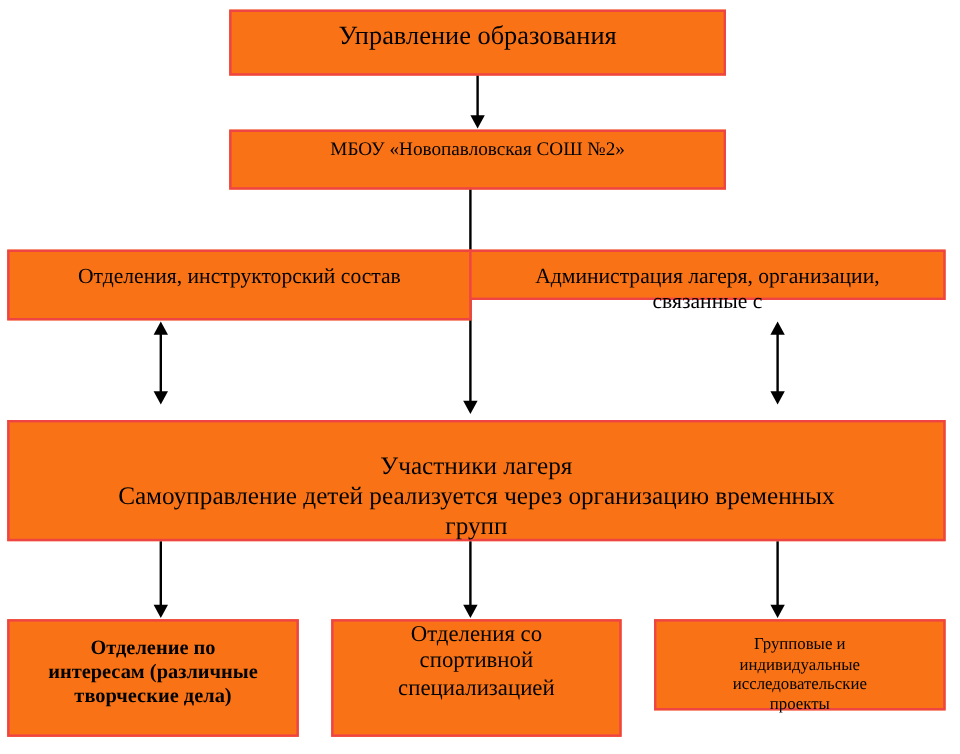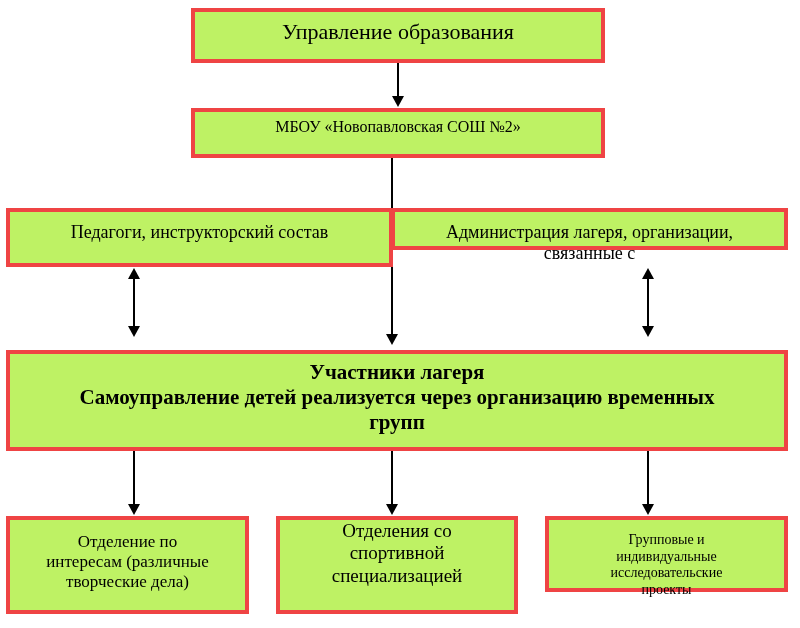--- a/index.html
+++ b/index.html
@@ -14,22 +14,22 @@
   #canvas {
     position: relative;
     width: 800px;
     height: 628px;
     background: #ffffff;
     overflow: hidden;
   }
   .node {
     position: absolute;
     box-sizing: border-box;
-    border: 4px solid #ef4444;
-    background: #bef264;
+    border: 2px solid #ef4444;
+    background: #f97316;
     display: flex;
     align-items: flex-start;
     justify-content: flex-start;
     text-align: center;
     line-height: 1.18;
     z-index: 2;
   }
   .node .txt {
     display: block;
     width: 100%;
@@ -53,27 +53,27 @@
     padding-top: 10px;
   }
   #node-administraciya {
     left: 391px; top: 208px; width: 397px; height: 42px;
     font-size: 18px;
     padding-top: 10px;
   }
   #node-uchastniki {
     left: 6px; top: 350px; width: 782px; height: 101px;
     font-size: 21px;
-    padding-top: 6px;
-    font-weight: bold;
+    padding-top: 24px;
   }
   #node-otdelenie-interesy {
     left: 6px; top: 516px; width: 243px; height: 98px;
     font-size: 17px;
     padding-top: 12px;
+    font-weight: bold;
   }
   #node-otdeleniya-sport {
     left: 276px; top: 516px; width: 242px; height: 98px;
     font-size: 19px;
     padding-top: 0;
   }
   #node-proekty {
     left: 545px; top: 516px; width: 243px; height: 76px;
     font-size: 14px;
     padding-top: 12px;
@@ -108,21 +108,21 @@
 
   <div class="node" id="node-upravlenie">
     <span class="txt">Управление образования</span>
   </div>
 
   <div class="node" id="node-mbou">
     <span class="txt">МБОУ «Новопавловская СОШ №2»</span>
   </div>
 
   <div class="node" id="node-pedagogi">
-    <span class="txt">Педагоги, инструкторский состав</span>
+    <span class="txt">Отделения, инструкторский состав</span>
   </div>
 
   <div class="node" id="node-administraciya">
     <span class="txt">Администрация лагеря, организации,
 связанные с</span>
   </div>
 
   <div class="node" id="node-uchastniki">
     <span class="txt">Участники лагеря
 Самоуправление детей реализуется через организацию временных

